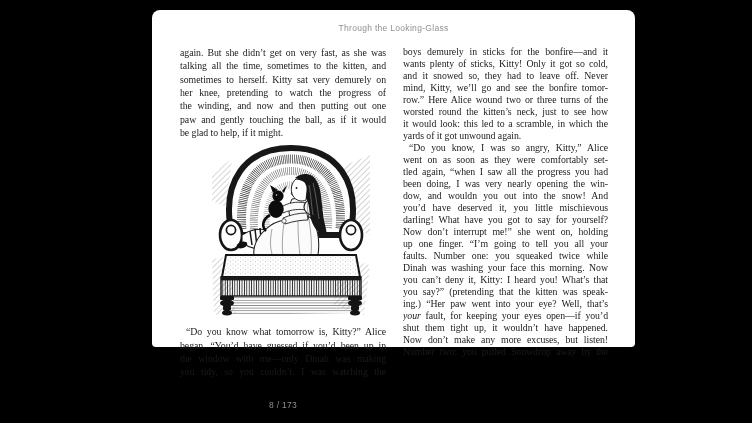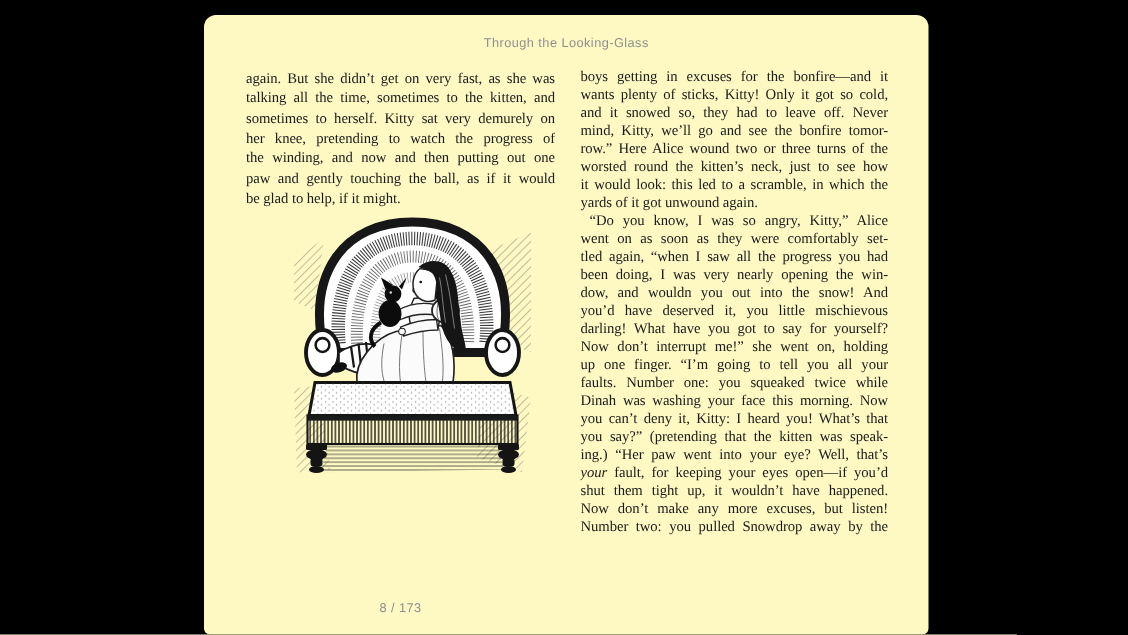--- a/index.html
+++ b/index.html
@@ -5,23 +5,23 @@
   html,body{margin:0;padding:0;}
   body{
     width:752px;height:423px;
     background:#000;
     position:relative;
     overflow:hidden;
     font-family:"Liberation Serif", serif;
   }
   .page{
     position:absolute;
-    left:136px;top:10px;
-    width:483px;height:413px;
-    background:#fef9c3;
+    left:152px;top:10px;
+    width:483px;height:337px;
+    background:#ffffff;
     border-radius:8px 8px 4px 4px;
   }
   .chrome-text{
     position:absolute;
     font-family:"Liberation Sans", sans-serif;
     font-size:8.5px;
     letter-spacing:.3px;
     color:#8f8f8f;
     text-align:center;
     white-space:nowrap;
@@ -150,24 +150,30 @@
           <rect x="11" y="162" width="8" height="6" rx="2"></rect>
           <ellipse cx="15" cy="170" rx="5" ry="2.4"></ellipse>
           <rect x="136" y="153" width="14" height="4" rx="1"></rect>
           <ellipse cx="143" cy="160" rx="7" ry="3.6"></ellipse>
           <rect x="139" y="162" width="8" height="6" rx="2"></rect>
           <ellipse cx="143" cy="170" rx="5" ry="2.4"></ellipse>
         </g>
       </svg>
     </div>
 
+    <div>
+        <div class="tline indent">“Do you know what tomorrow is, Kitty?” Alice</div>
+        <div class="tline">began. “You’d have guessed if you’d been up in</div>
+        <div class="tline">the window with me—only Dinah was making</div>
+        <div class="tline">you tidy, so you couldn’t. I was watching the</div>
+      </div>
   </div>
 
   <div class="col col-right">
-      <div class="tline">boys getting in excuses for the bonfire—and it</div>
+      <div class="tline">boys demurely in sticks for the bonfire—and it</div>
       <div class="tline">wants plenty of sticks, Kitty! Only it got so cold,</div>
       <div class="tline">and it snowed so, they had to leave off. Never</div>
       <div class="tline">mind, Kitty, we’ll go and see the bonfire tomor-</div>
       <div class="tline">row.” Here Alice wound two or three turns of the</div>
       <div class="tline">worsted round the kitten’s neck, just to see how</div>
       <div class="tline">it would look: this led to a scramble, in which the</div>
       <div class="tline lastline">yards of it got unwound again.</div>
       <div class="tline indent">“Do you know, I was so angry, Kitty,” Alice</div>
       <div class="tline">went on as soon as they were comfortably set-</div>
       <div class="tline">tled again, “when I saw all the progress you had</div>

